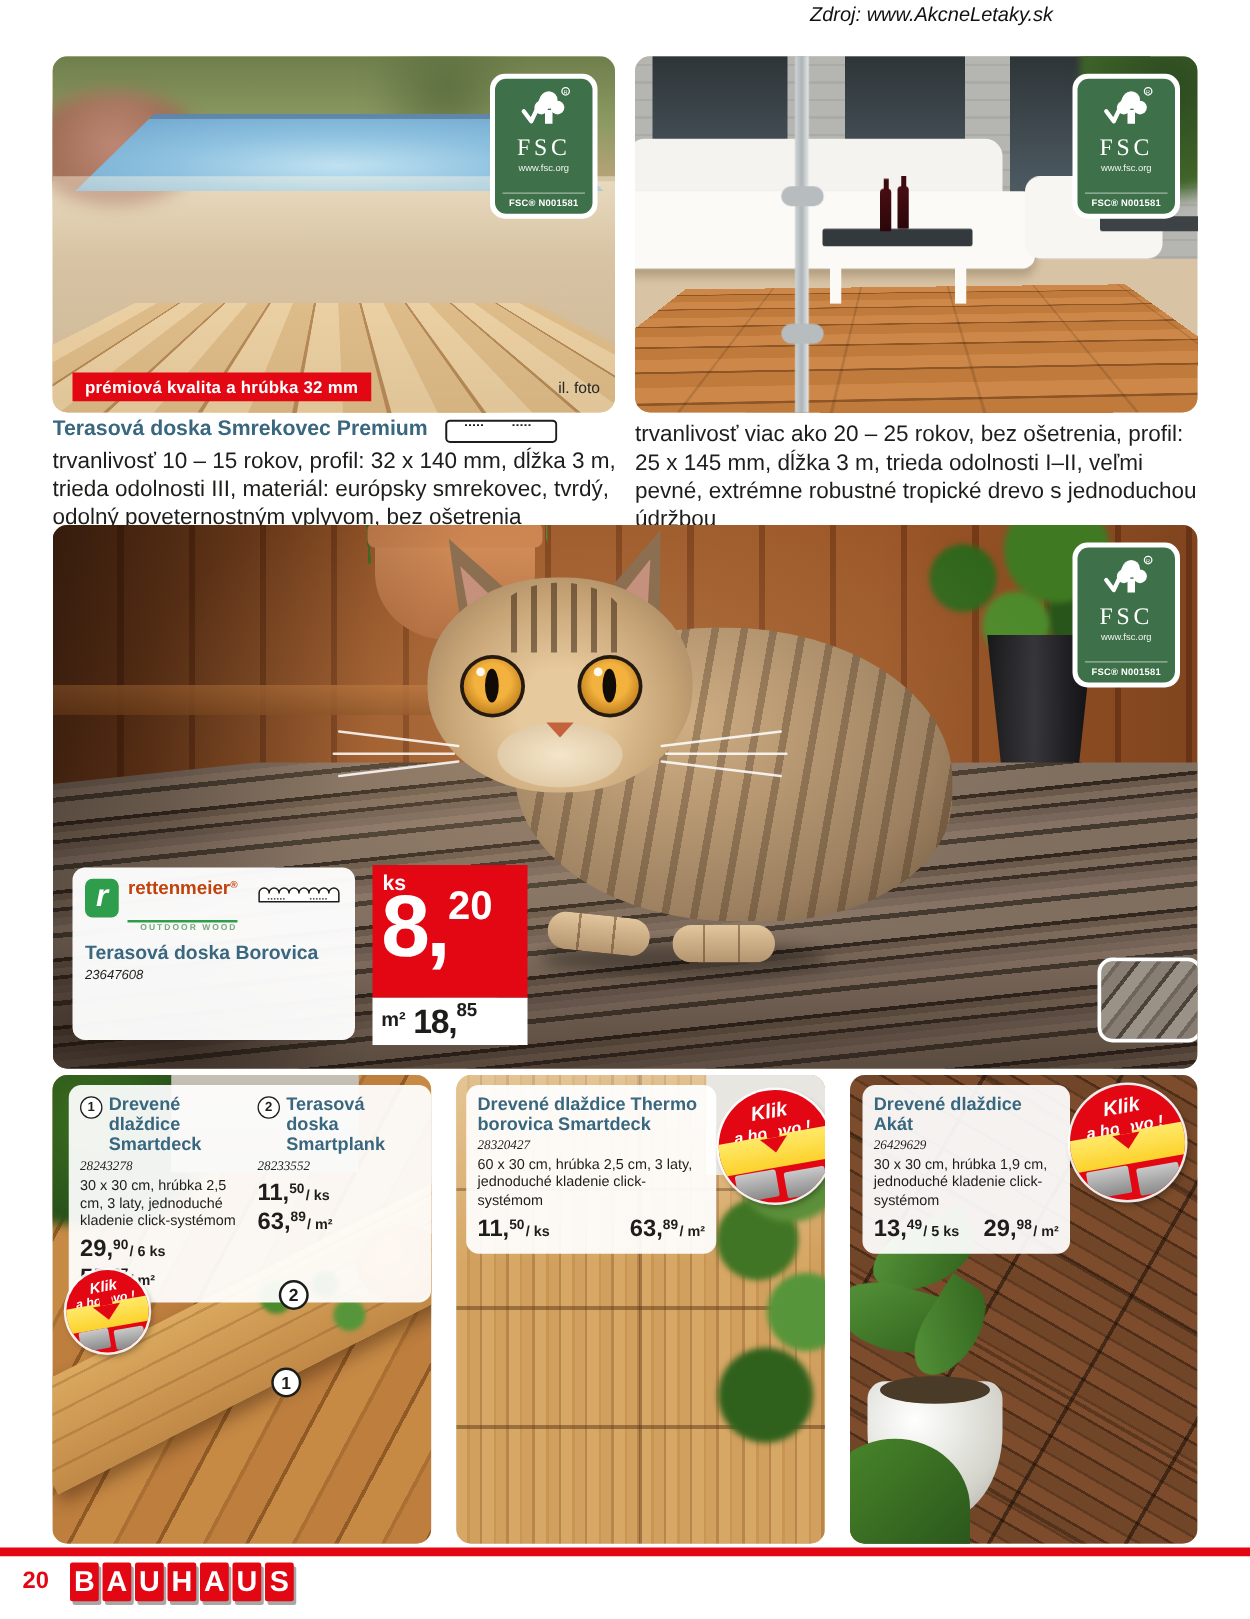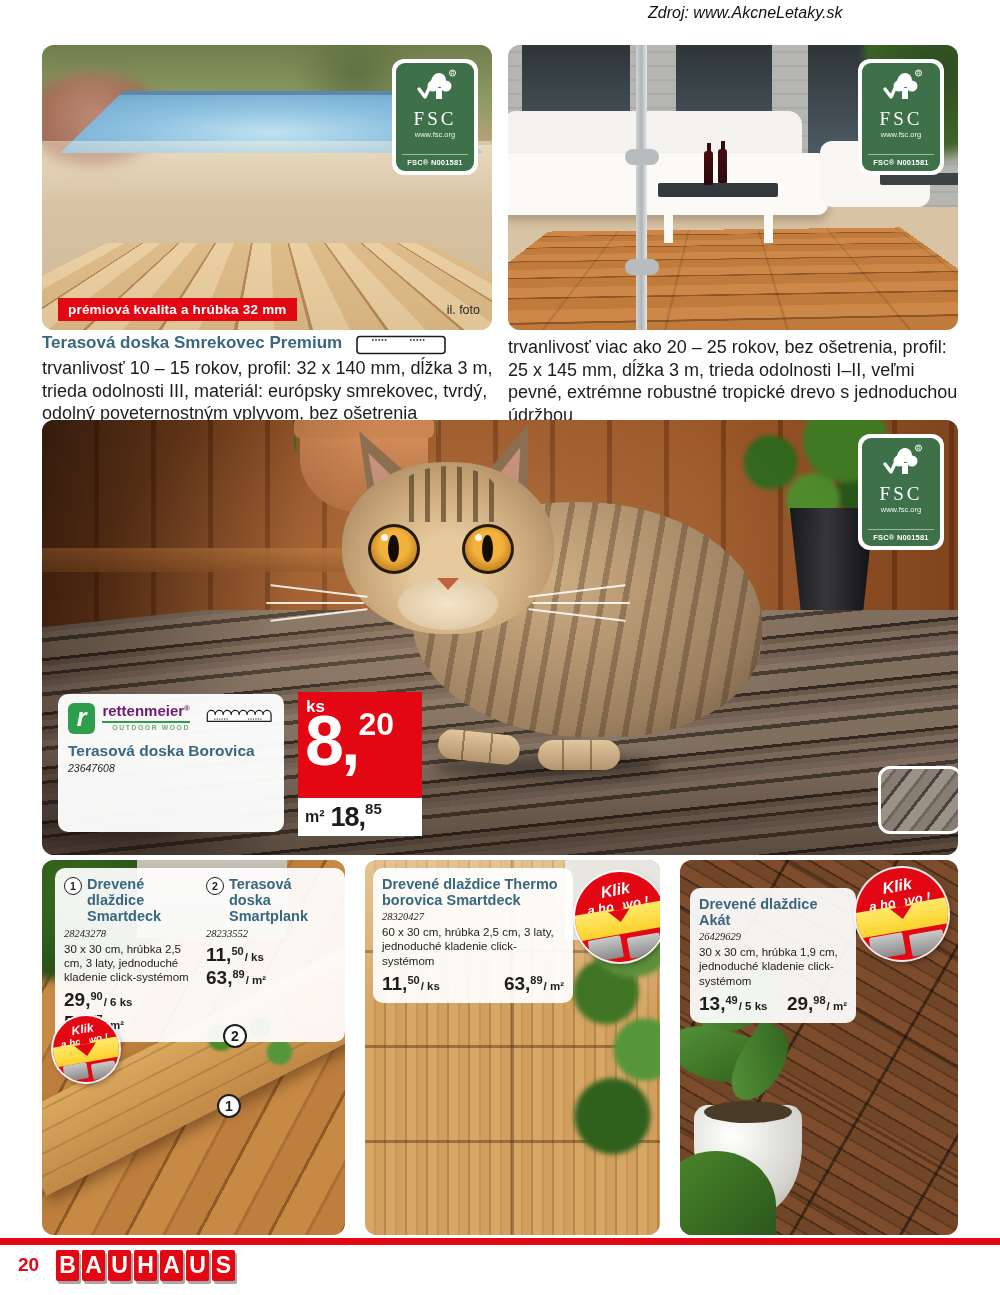--- a/index.html
+++ b/index.html
@@ -148,21 +148,21 @@
   
   .gthumb{position:absolute;left:836px;top:346px;width:78px;height:62px;border:3px solid #fff;border-radius:12px;
     background:repeating-linear-gradient(128deg,#9a9187 0 10px,#6e655c 10px 13px,#877d73 13px 22px,#4a423b 22px 25px);}
 
   
   .bor-card{position:absolute;left:16px;top:274px;width:226px;height:138px;background:rgba(255,255,255,.96);
     border-radius:10px;padding:9px 10px;box-sizing:border-box;}
   .ret-row{display:flex;align-items:flex-start;gap:7px;}
   .ret-sq{width:31px;height:31px;background:#2f9e4c;border-radius:6px;color:#fff;font-weight:bold;font-style:italic;
     font-size:25px;line-height:1;display:flex;align-items:center;justify-content:center;padding-bottom:3px;box-sizing:border-box;}
-  .ret-name{font-size:15px;font-weight:bold;color:#701a75;border-bottom:2px solid #2f9e4c;line-height:1.1;padding-bottom:1px;}
+  .ret-name{font-size:15px;font-weight:bold;color:#c2410c;border-bottom:2px solid #2f9e4c;line-height:1.1;padding-bottom:16px;}
   .ret-reg{font-size:8px;position:relative;top:-5px;}
   .ret-sub{font-size:6.8px;letter-spacing:1.6px;color:#74a97c;font-weight:bold;text-align:right;margin-top:1px;}
   .bor-profile{margin-left:8px;margin-top:3px;}
   .bor-title{font-size:15.5px;font-weight:bold;color:#38677f;margin-top:8px;}
   .bor-art{font-size:10.5px;font-style:italic;margin-top:2px;}
   .bor-desc{font-size:11.6px;line-height:1.22;margin-top:4px;}
 
   
   .big-price{position:absolute;left:256px;top:272px;width:124px;}
   .bp-red{position:relative;background:#e30613;height:106px;color:#fff;}
@@ -559,21 +559,21 @@
 
   <div class="photo" style="left:680px;top:860px;width:278px;height:375px;">
     <div class="t3-bg"></div>
     <div class="t3-leaf" style="left:16px;top:120px;width:86px;height:48px;transform:rotate(-24deg);"></div>
     <div class="t3-leaf" style="left:-12px;top:168px;width:92px;height:52px;transform:rotate(16deg);"></div>
     <div class="t3-leaf" style="left:40px;top:182px;width:80px;height:44px;transform:rotate(-58deg);"></div>
     <div class="t3-pot"></div>
     <div class="t3-soil"></div>
     <div class="t3-corner"></div>
 
-    <div class="ocard" style="left:10px;top:8px;width:166px;margin-top:20px;">
+    <div class="ocard" style="left:10px;top:8px;width:166px;">
       <div class="ctitle">Drevené dlaždice Akát</div>
       <div class="cart">26429629</div>
       <div class="cdesc">30 x 30 cm, hrúbka 1,9 cm, jednoduché kladenie click-systémom</div>
       <div class="cprices inline-pr">
         <span class="cgrp"><span class="cw">13,</span><span class="cs">49</span><span class="cu">/ 5 ks</span></span>
         <span class="cgrp"><span class="cw">29,</span><span class="cs">98</span><span class="cu">/ m²</span></span>
       </div>
     </div>
 
     <div class="klik klik-lg" style="left:176px;top:8px;width:92px;height:92px;">

